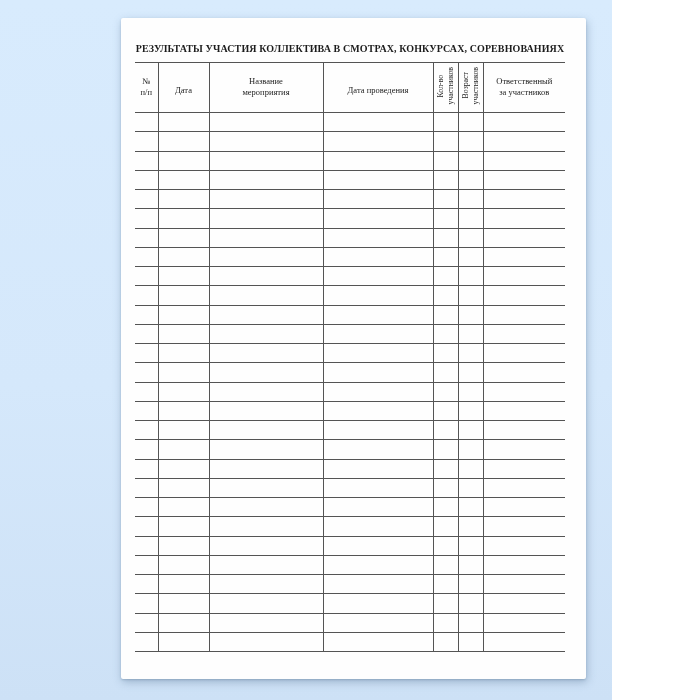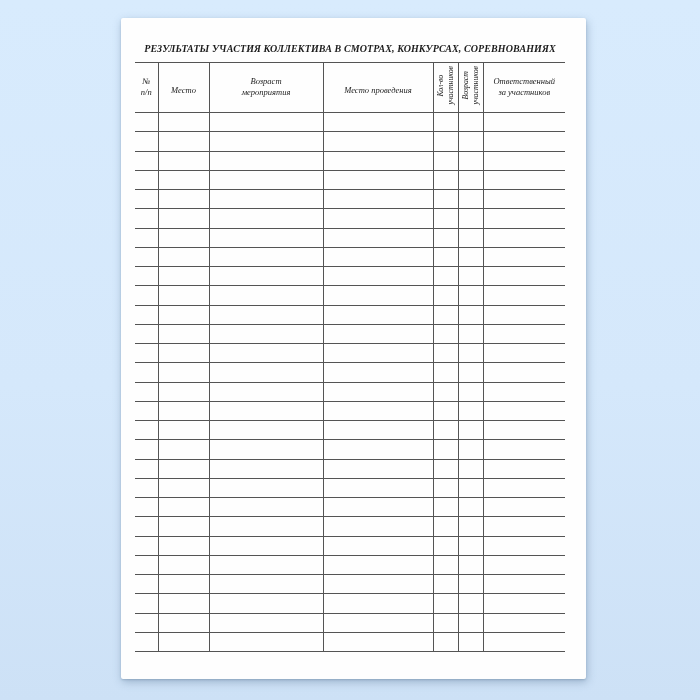--- a/index.html
+++ b/index.html
@@ -3,23 +3,22 @@
 <meta charset="utf-8">
 <style>
   :root{
     --line:#545454;
     --ink:#1c1c1c;
     --page:#fefefe;
   }
   html,body{margin:0;padding:0;}
   body{width:700px;height:700px;font-family:"Liberation Serif",serif;}
   .stage{
-    position:relative;width:700px;height:700px;overflow:hidden;
+    position:relative;width:612px;height:700px;overflow:hidden;
     background:linear-gradient(180deg,#d8ebfd 0%,#d5e8fb 55%,#cde1f6 100%);
-    font-style:italic;
   }
   .page{
     position:absolute;left:121px;top:18px;width:465px;height:661px;
     background:var(--page);
     border-radius:2px;
     box-shadow:1px 3px 9px rgba(96,125,155,0.45),0 1px 2px rgba(96,125,155,0.35);
   }
   .title{
     position:absolute;left:14px;top:25px;width:430px;
     text-align:center;
@@ -92,28 +91,28 @@
         <col style="width:25px">
         <col style="width:82px">
       </colgroup>
       <thead>
         <tr>
           <th>
             <span class="hlabel">№
 п/п</span>
           </th>
           <th>
-            <span class="hlabel">Место</span>
-          </th>
-          <th>
-            <span class="hlabel">Возраст
+            <span class="hlabel">Дата</span>
+          </th>
+          <th>
+            <span class="hlabel">Название
 мероприятия</span>
           </th>
           <th>
-            <span class="hlabel">Место проведения</span>
+            <span class="hlabel">Дата проведения</span>
           </th>
           <th>
             <span class="vlabel">Кол-во
 участников</span>
           </th>
           <th>
             <span class="vlabel">Возраст
 участников</span>
           </th>
           <th>

